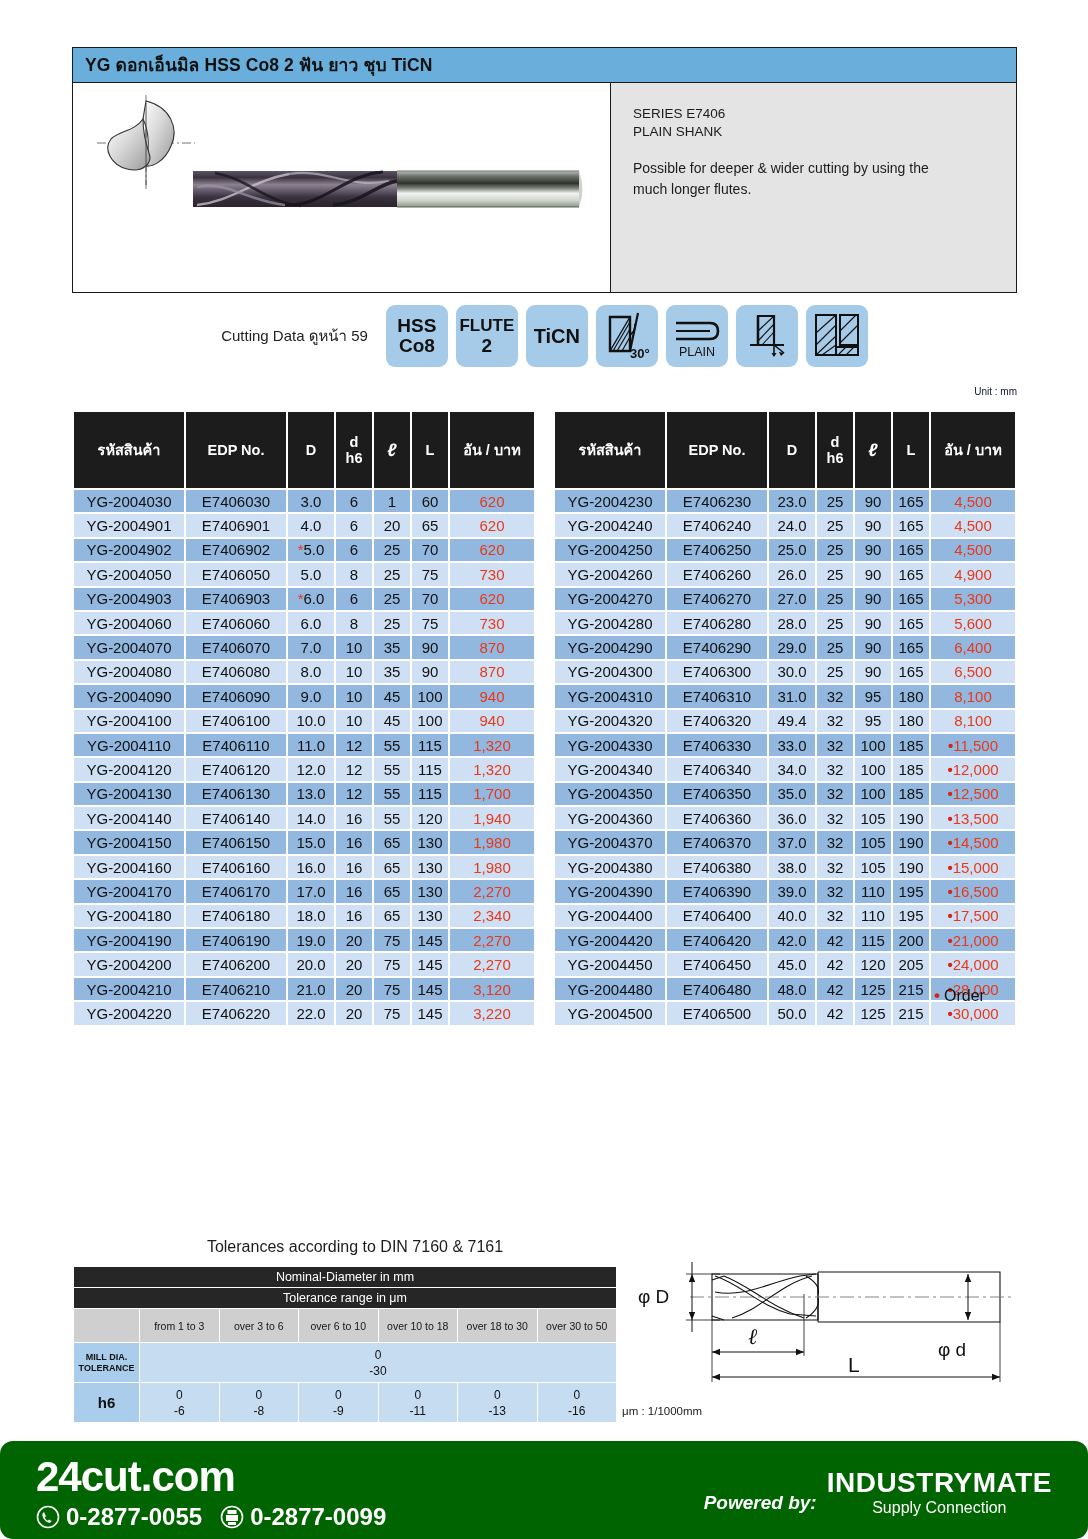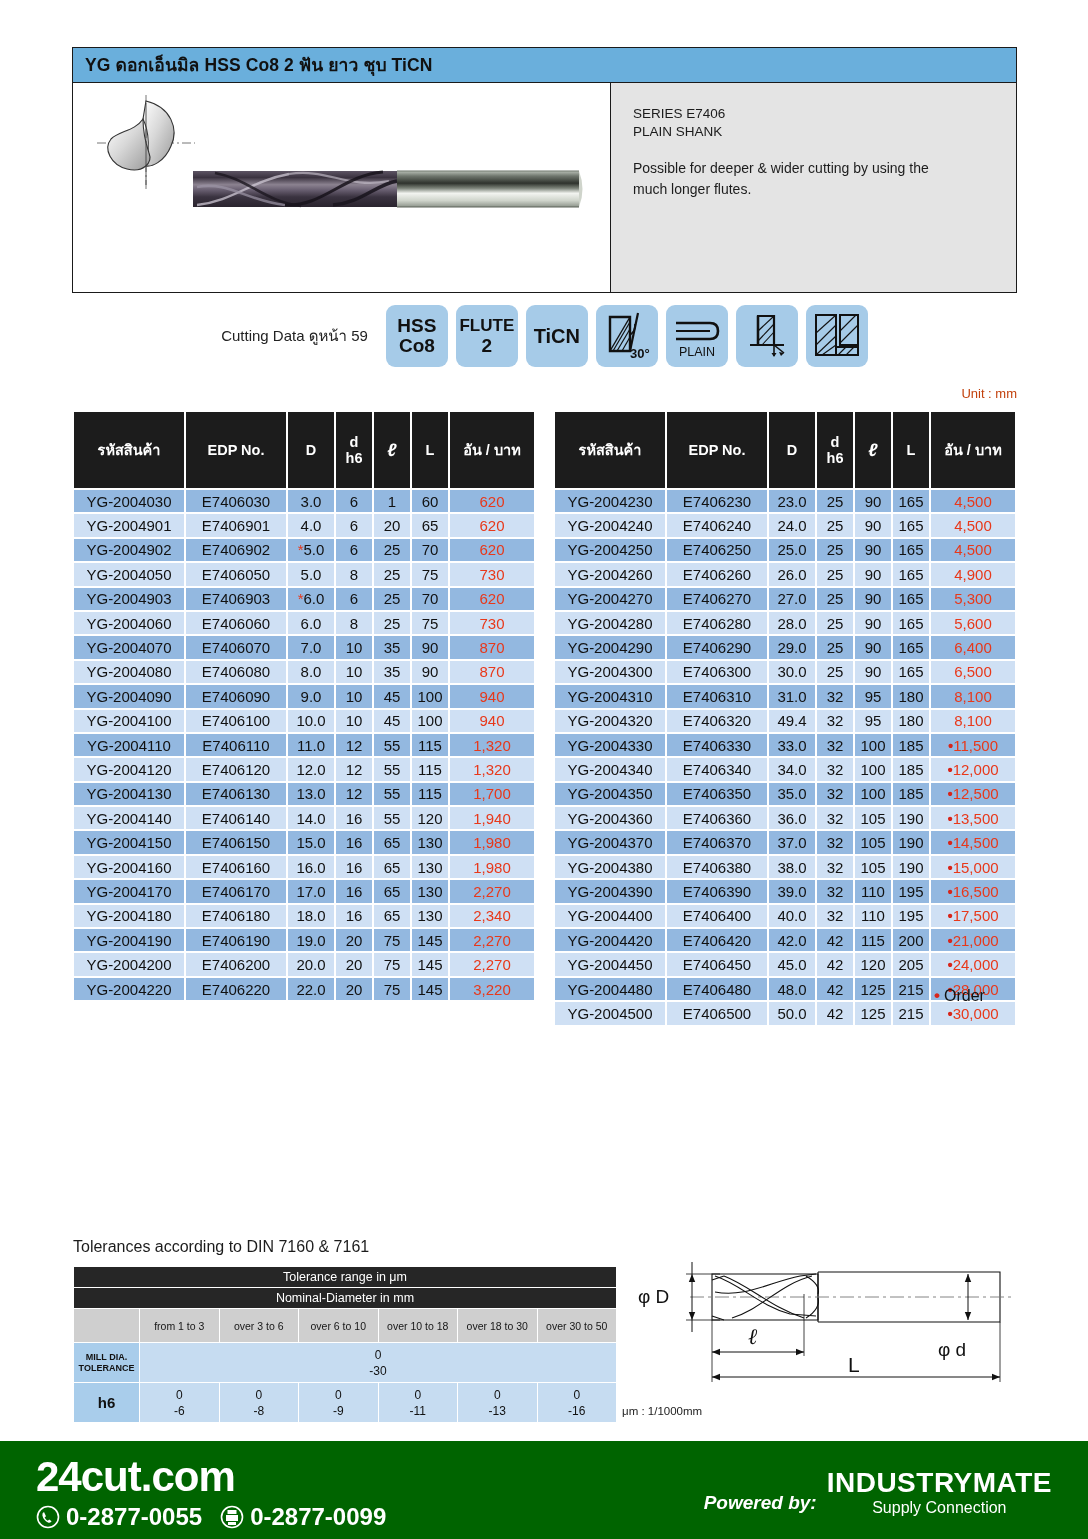--- a/index.html
+++ b/index.html
@@ -44,21 +44,21 @@
   .badge {
     width: 62px; height: 62px; background: #a6cbe8; border-radius: 9px;
     display:flex; flex-direction: column; align-items:center; justify-content:center;
     color:#111; position: relative;
   }
   .badge-l1 { font-size: 19px; font-weight: bold; line-height: 20px; }
   .badge-l2 { font-size: 19px; font-weight: bold; line-height: 20px; }
   .badge-single { font-size: 20px; font-weight: bold; }
 
   .unit-mm {
-    position:absolute; right: 71px; top: 386px; font-size: 13px; color: #c2410c; text-align: center;
+    position:absolute; right: 71px; top: 386px; font-size: 10px; color: #0f172a; text-align: center;
   }
 
   
   .spec-table {
     position:absolute; border-collapse: separate; border-spacing: 2px 2px;
     background: #ffffff;
   }
   .spec-table.left  { left: 72px;  top: 410px; }
   .spec-table.right { left: 553px; top: 410px; }
   .spec-table th {
@@ -79,21 +79,21 @@
   .dot { color:#d8251a; font-weight:bold; }
   .star { color:#e8381a; }
 
   .order-legend {
     position:absolute; left: 934px; top: 986px; font-size: 16px; color:#111;
   }
   .order-legend .dot { font-size: 17px; margin-right: 4px; }
 
   
   .tol-title {
-    position:absolute; left: 73px; top: 1238px; width: 544px; 
+    position:absolute; left: 83px; top: 1238px; width: 544px; text-align:center;
     font-size: 16px; color:#1c1c1c;
   }
   .tol-table {
     position:absolute; left: 73px; top: 1266px; width: 544px;
     border-collapse: collapse; table-layout: fixed;
   }
   .tol-table td, .tol-table th { border: 1px solid #ffffff; }
   .tol-band {
     background:#262626; color:#fff; text-align:center; font-size: 12.5px;
     height: 21px; font-weight: normal;
@@ -115,20 +115,21 @@
 
   .um-note { position:absolute; left: 622px; top: 1405px; font-size: 11.5px; color:#222; }
 
   
   .dim-drawing { position:absolute; left: 620px; top: 1232px; }
 
   
   .footer {
     position:absolute; left:0; top: 1441px; width: 1088px; height: 98px;
     background: #006400;
+    border-radius: 13px;
   }
   .brand {
     position:absolute; left: 36px; top: 12px; color:#fff;
     font-size: 42px; font-weight: bold; letter-spacing: -1px;
   }
   .contacts {
     position:absolute; left: 36px; top: 62px; display:flex; align-items:center; gap: 18px;
     color:#fff; font-size: 24px; font-weight: bold;
   }
   .contact-item { display:flex; align-items:center; gap: 6px; }
@@ -471,20 +472,29 @@
         <tr>
           <td class="code">YG-2004200</td>
           <td class="edp">E7406200</td>
           <td class="dim">20.0</td>
           <td class="dimn">20</td>
           <td class="dimn">75</td>
           <td class="dimn">145</td>
           <td class="price">2,270</td>
         </tr>
         <tr>
+          <td class="code">YG-2004210</td>
+          <td class="edp">E7406210</td>
+          <td class="dim">21.0</td>
+          <td class="dimn">20</td>
+          <td class="dimn">75</td>
+          <td class="dimn">145</td>
+          <td class="price">3,120</td>
+        </tr>
+        <tr>
           <td class="code">YG-2004220</td>
           <td class="edp">E7406220</td>
           <td class="dim">22.0</td>
           <td class="dimn">20</td>
           <td class="dimn">75</td>
           <td class="dimn">145</td>
           <td class="price">3,220</td>
         </tr>
       </tbody>
   </table>
@@ -716,24 +726,24 @@
       <col style="width:66px">
         <col>
         <col>
         <col>
         <col>
         <col>
         <col>
     </colgroup>
     <tbody>
       <tr>
-        <td class="tol-band" colspan="7">Tolerance range in  μm</td>
+        <td class="tol-band" colspan="7">Nominal-Diameter in mm</td>
       </tr>
       <tr>
-        <td class="tol-band" colspan="7">Nominal-Diameter in mm</td>
+        <td class="tol-band" colspan="7">Tolerance range in  μm</td>
       </tr>
       <tr>
         <td class="tol-blank"></td>
         <td class="tol-sub">from 1 to 3</td>
         <td class="tol-sub">over 3 to 6</td>
         <td class="tol-sub">over 6 to 10</td>
         <td class="tol-sub">over 10 to 18</td>
         <td class="tol-sub">over 18 to 30</td>
         <td class="tol-sub">over 30 to 50</td>
       </tr>

